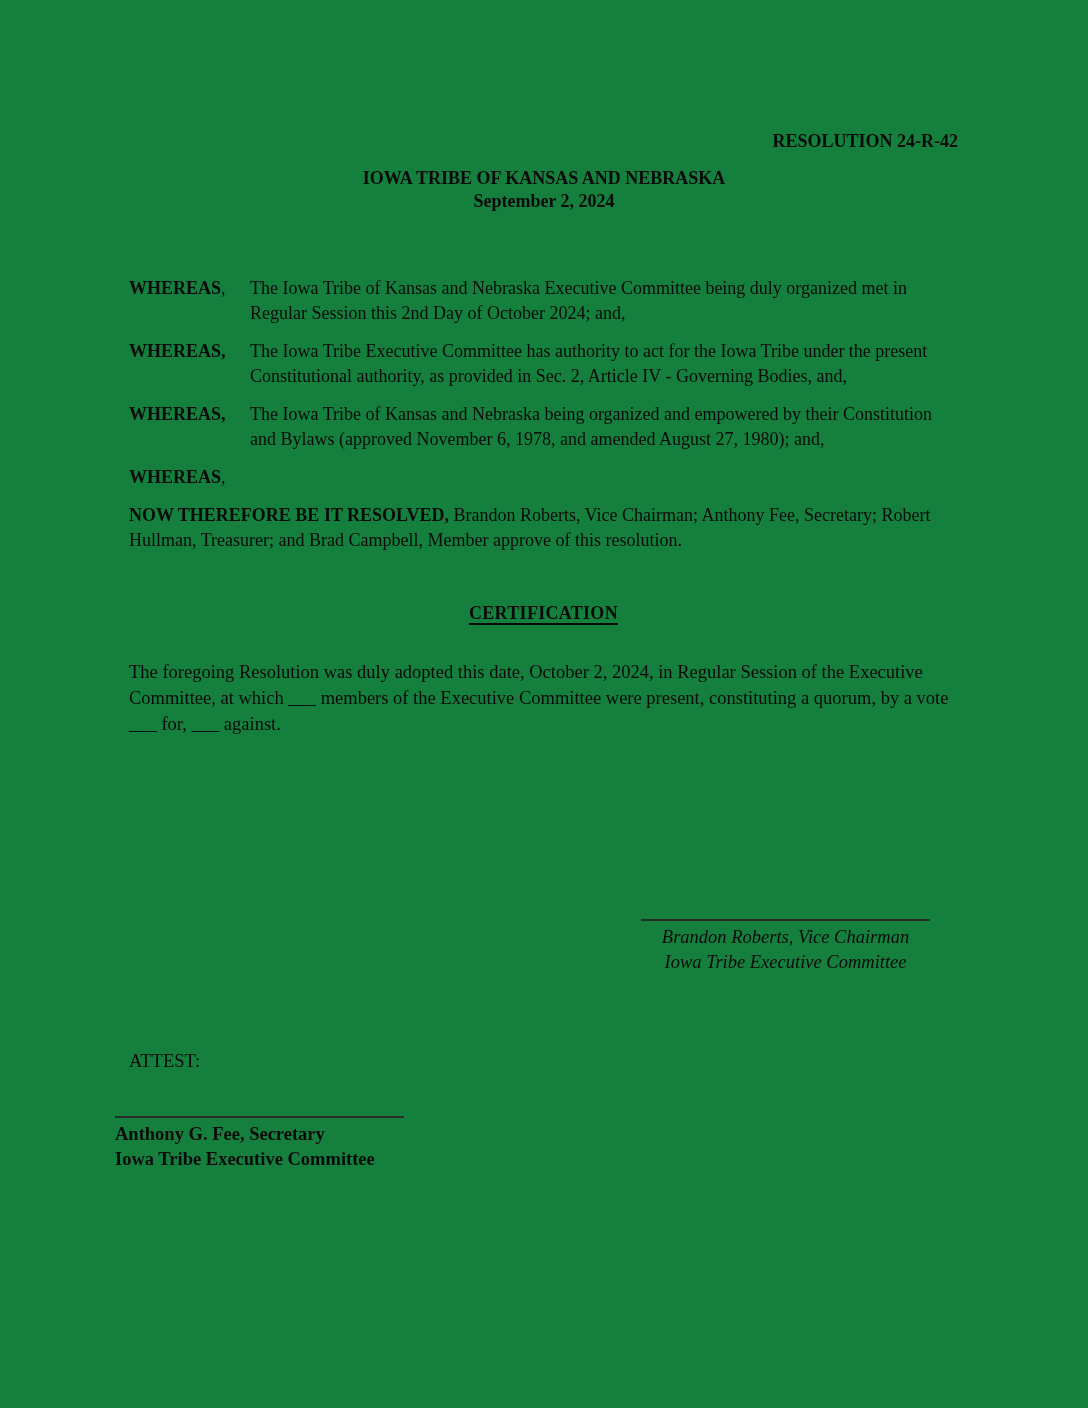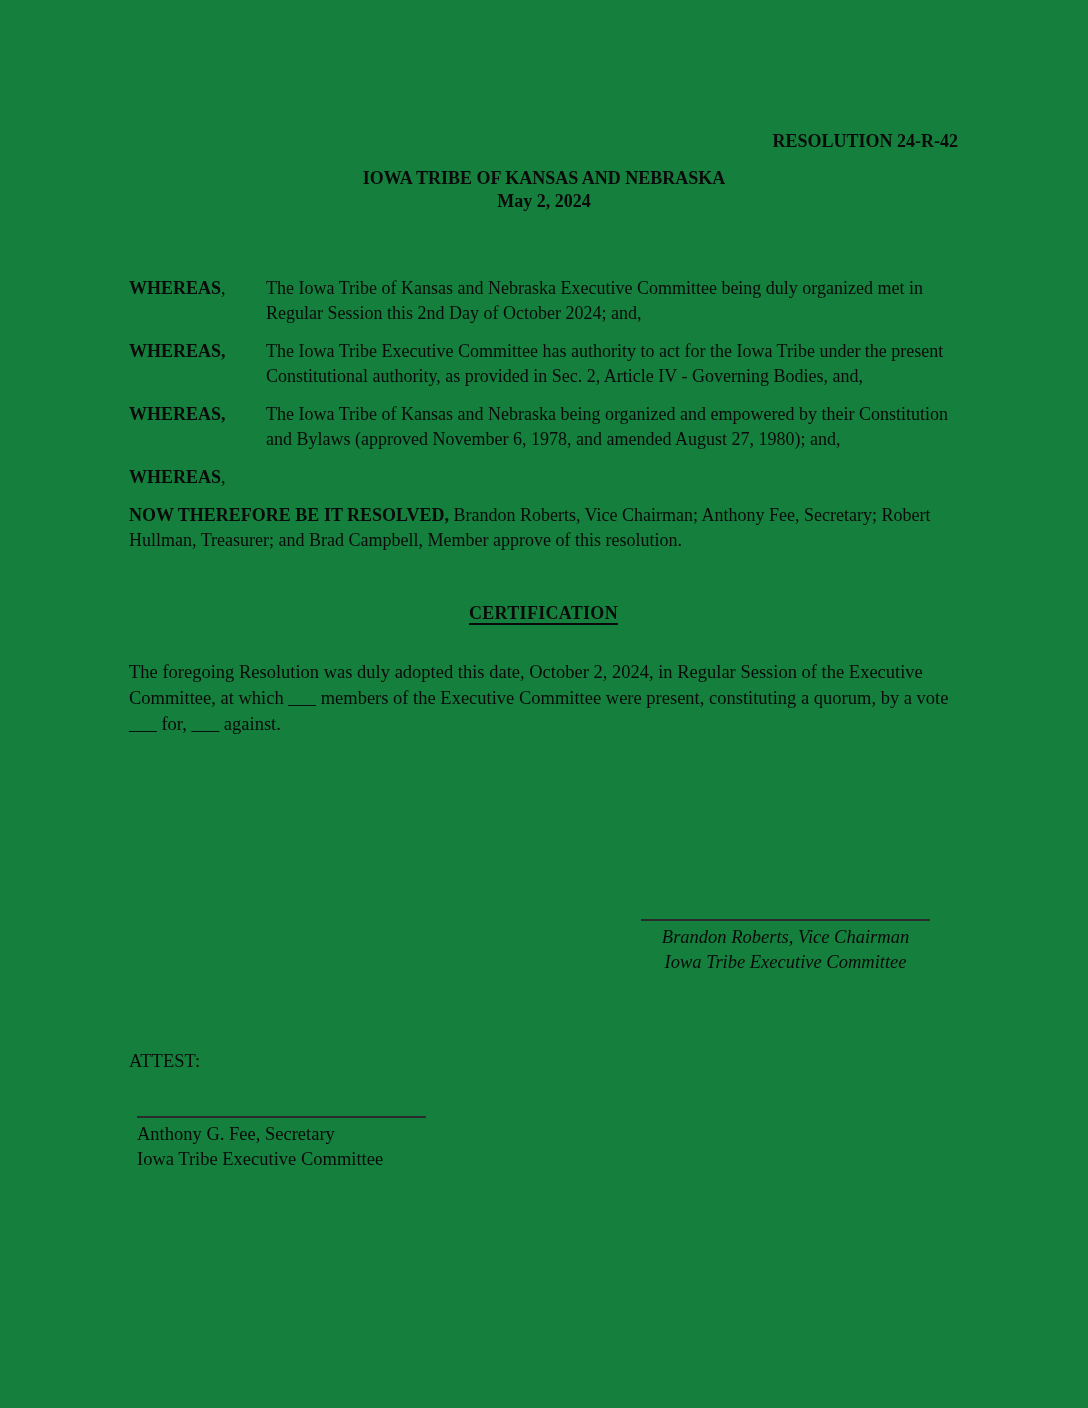--- a/index.html
+++ b/index.html
@@ -36,21 +36,21 @@
   }
 
   .doc-body {
     position: absolute;
     top: 276px;
     left: 129px;
     width: 829px;
     line-height: 25px;
   }
 
-  .whereas { display: flex; margin: 0 0 13px 0; gap: 16px; }
+  .whereas { display: flex; margin: 0 0 13px 0; }
   .wlabel  { flex: 0 0 121px; }
   .wtext   { flex: 1; }
 
   .resolved { margin: 0; }
 
   .cert-head {
     margin: 48px 0 0 0;
     text-align: center;
     font-size: 18px;
     font-weight: bold;
@@ -81,36 +81,37 @@
     font-style: italic;
   }
   .attest-label {
     position: absolute;
     left: 129px;
     top: 1051px;
     font-size: 18.5px;
   }
   .sig-attest {
     position: absolute;
-    left: 137px;
+    left: 115px;
     top: 1116px;
     width: 289px;
     text-align: left;
+    font-weight: bold;
   }
 </style>
 </head>
 <body>
 
 <div class="page">
 
   <div class="res-num">RESOLUTION 24-R-42</div>
 
   <div class="title-block">
     <div>IOWA TRIBE OF KANSAS AND NEBRASKA</div>
-    <div>May 2, 2024</div>
+    <div>September 2, 2024</div>
   </div>
 
   <div class="doc-body">
 
     <div class="whereas">
       <div class="wlabel"><span class="b">WHEREAS</span><span>,</span></div>
       <div class="wtext">The Iowa Tribe of Kansas and Nebraska Executive Committee being duly organized met in Regular Session this 2nd Day of October 2024; and,</div>
     </div>
 
     <div class="whereas">

